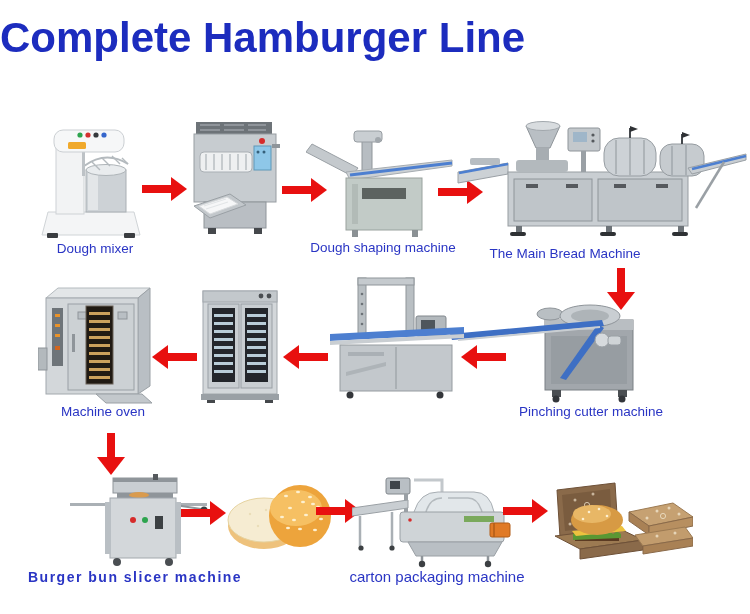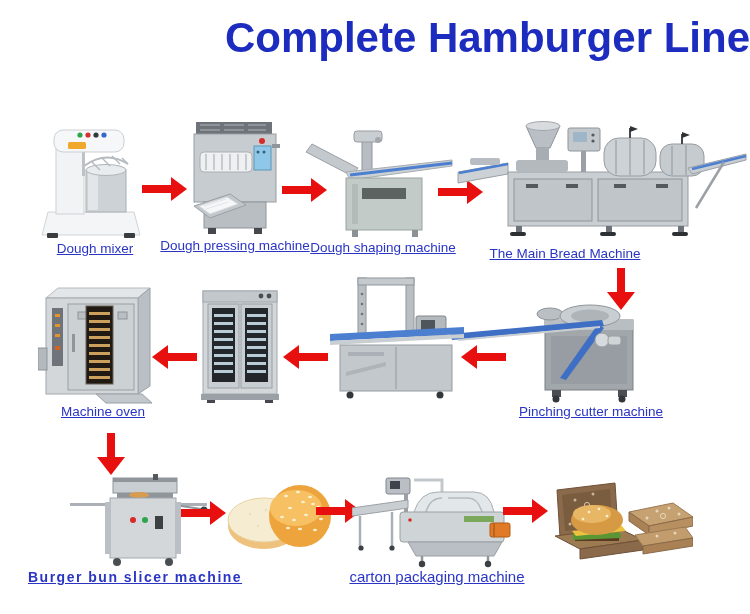--- a/index.html
+++ b/index.html
@@ -6,27 +6,27 @@
     --red:#e8100f;
     --title-blue:#1c2cbe;
     --label-blue:#2a35c4;
   }
   html,body{margin:0;padding:0;background:#fff;}
   .canvas{
     position:relative;width:750px;height:614px;background:#ffffff;
     font-family:"Liberation Sans", sans-serif;overflow:hidden;
   }
   .title{
-    position:absolute;left:0;top:14px;width:750px;text-align:right;
+    position:absolute;left:0;top:14px;width:750px;text-align:left;
     font-size:42px;font-weight:700;color:var(--title-blue);letter-spacing:0px;
   }
   .st{position:absolute;display:block;}
   .cap{
     position:absolute;color:var(--label-blue);font-size:13.5px;
-    text-align:center;white-space:nowrap;text-decoration:underline;
+    text-align:center;white-space:nowrap;
   }
   .cap.big{font-size:15px;text-align:center;}
   .cap.spaced{font-size:14px;font-weight:700;letter-spacing:1.5px;}
   .ar{position:absolute;}
   .ar i{display:block;position:absolute;}
   .ar .shaft{background:var(--red);}
   .ar.right{width:45px;height:24px;}
   .ar.right .shaft{left:0;top:8px;width:29px;height:8px;}
   .ar.right .head{left:29px;top:0;width:0;height:0;border-top:12px solid transparent;border-bottom:12px solid transparent;border-left:16px solid var(--red);}
   .ar.left{width:45px;height:24px;}
@@ -79,21 +79,20 @@
       <circle cx="76" cy="38" r="1.5" fill="#35607a"></circle>
     <circle cx="74" cy="27" r="3" fill="#d62b2b"></circle>
     <rect x="84" y="30" width="8" height="4" fill="#8f959a"></rect>
     <rect x="16" y="88" width="62" height="26" fill="#b9bec3" stroke="#8f959a"></rect>
     <path d="M6 92 l36 -12 16 11 -36 13 Z" fill="#c2c7cb" stroke="#9aa0a5"></path>
     <path d="M11 92 l28 -9 11 7 -28 10 Z" fill="#f6f7f8" stroke="#d7dadc"></path>
     <path d="M16 92 l22 -7 M18 95 l22 -7" stroke="#e2e5e7" stroke-width="1.2"></path>
     <rect x="20" y="114" width="8" height="6" fill="#45484c"></rect>
     <rect x="66" y="114" width="8" height="6" fill="#45484c"></rect>
   </svg>
-  <div class="cap" style="left:155px;top:238px;width:160px">Dough pressing machine</div>
 
   <div class="ar right" style="left:282px;top:178px">
       <i class="shaft"></i>
       <i class="head"></i>
     </div>
 
   <svg class="st" style="left:306px;top:126px" width="148" height="112" viewBox="0 0 148 112">
     <polygon points="0,26 46,50 52,42 6,18" fill="#c4c9cd" stroke="#9aa0a5"></polygon>
     <rect x="56" y="10" width="10" height="36" fill="#b7bdc2" stroke="#8f959a"></rect>
     <rect x="48" y="5" width="28" height="11" rx="3" fill="#c9ced2" stroke="#979da2"></rect>

